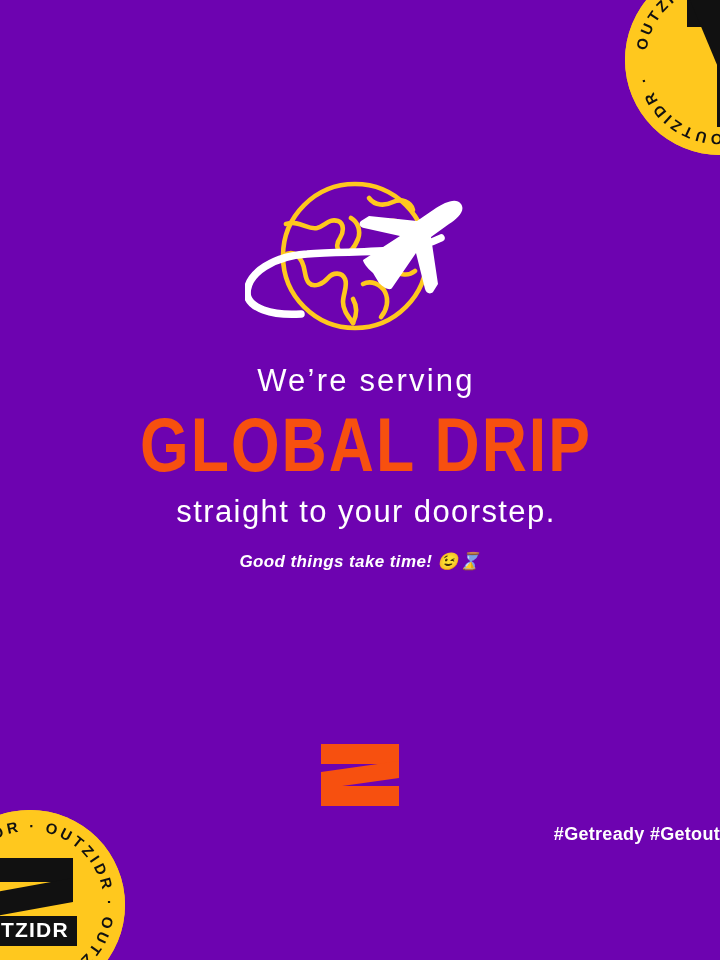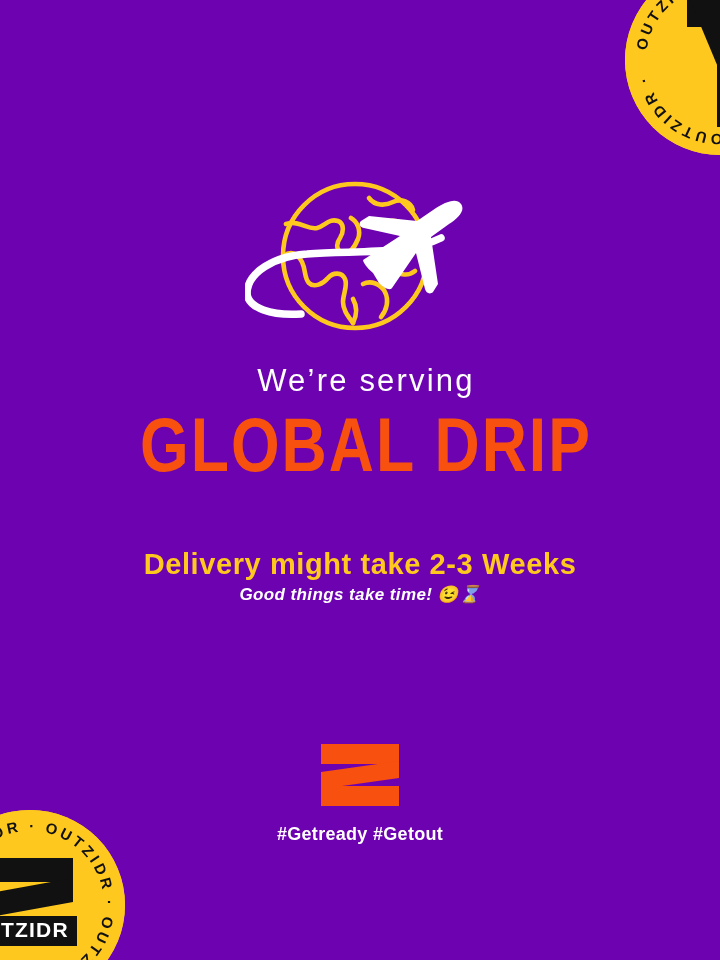--- a/index.html
+++ b/index.html
@@ -125,20 +125,21 @@
     top: 744px;
     text-align: center;
   }
   .zmark { display: inline-block; }
   .hashtags {
     font-size: 18px;
     font-weight: 700;
     color: #ffffff;
     letter-spacing: 0.3px;
     margin: 14px 0 0 0;
+    text-align: right;
   }
 </style>
 </head>
 <body>
 
 <div class="poster">
 
   <div class="badge badge-tr">
     <svg viewBox="0 0 190 190" xmlns="http://www.w3.org/2000/svg" aria-hidden="true">
       <defs>
@@ -179,24 +180,24 @@
         <rect x="152" y="77" width="11" height="5" rx="2" transform="rotate(-33 157 79)"></rect>
       </g>
       <path d="M2 118 C2 96, 30 80, 62 78 C108 74, 160 80, 196 62" fill="none" stroke="#ffffff" stroke-width="7.5" stroke-linecap="round"></path>
       <path d="M2 118 C4 132, 26 140, 56 138" fill="none" stroke="#ffffff" stroke-width="7.5" stroke-linecap="round"></path>
     </svg>
   </div>
 
   <div class="copy">
     <p class="line-top">We’re serving</p>
     <p class="line-hero"><span>GLOBAL DRIP</span></p>
+    <p class="line-bottom">straight to your doorstep.</p>
   </div>
 
   <div class="note">
-    <p class="note-main">Delivery might take 2-3 Weeks</p>
     <p class="note-sub">Good things take time! 😉⌛</p>
   </div>
 
   <div class="footer">
     <svg class="zmark" width="78" height="62" viewBox="0 0 78 62" xmlns="http://www.w3.org/2000/svg">
       <polygon points="0,0 78,0 78,20 0,20" fill="#f7500f"></polygon>
       <polygon points="78,17 78,34 0,45 0,28" fill="#f7500f"></polygon>
       <polygon points="0,42 78,42 78,62 0,62" fill="#f7500f"></polygon>
     </svg>
     <p class="hashtags">#Getready #Getout</p>

